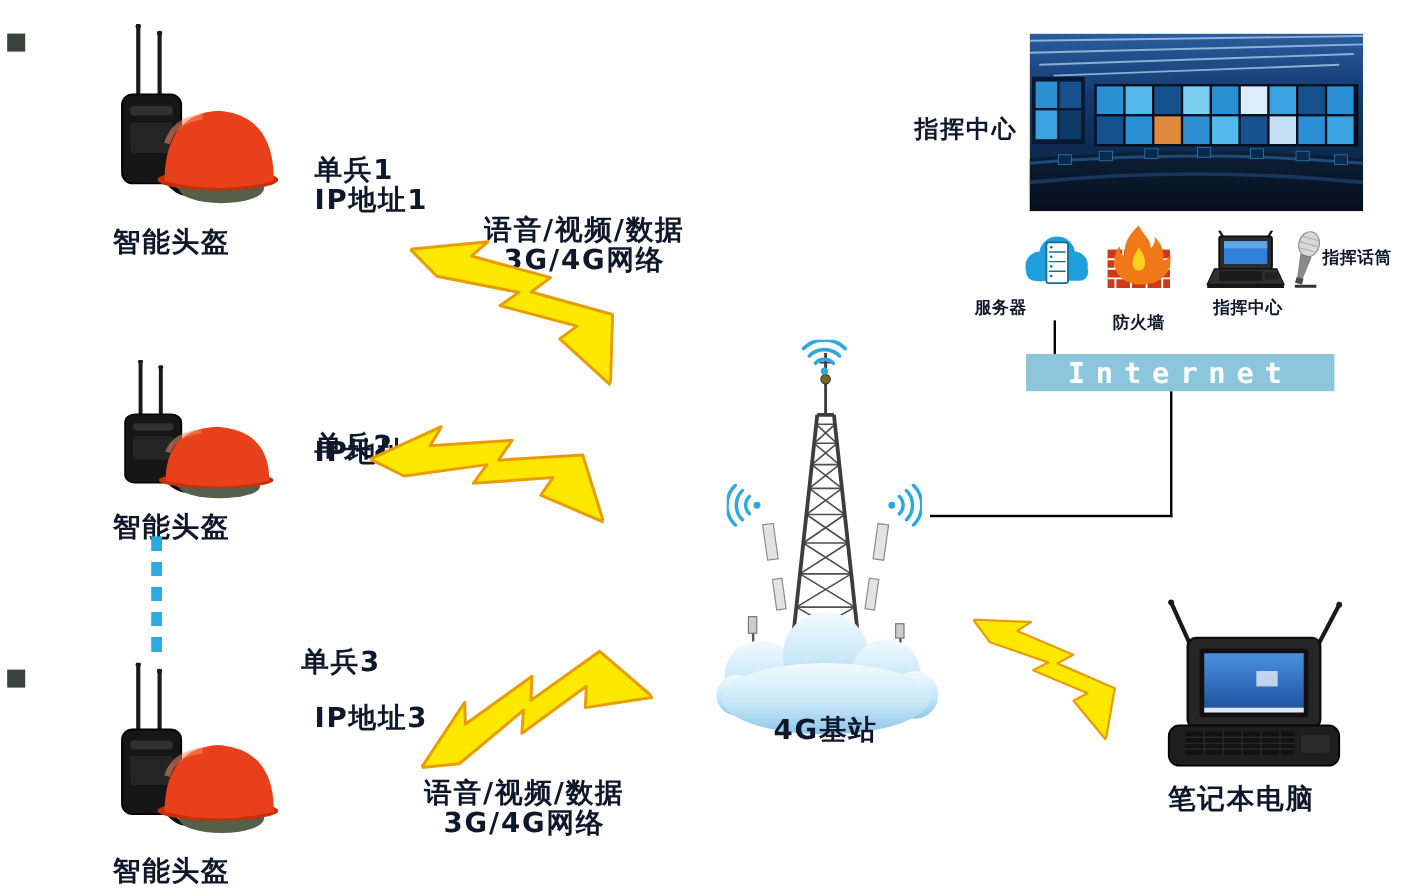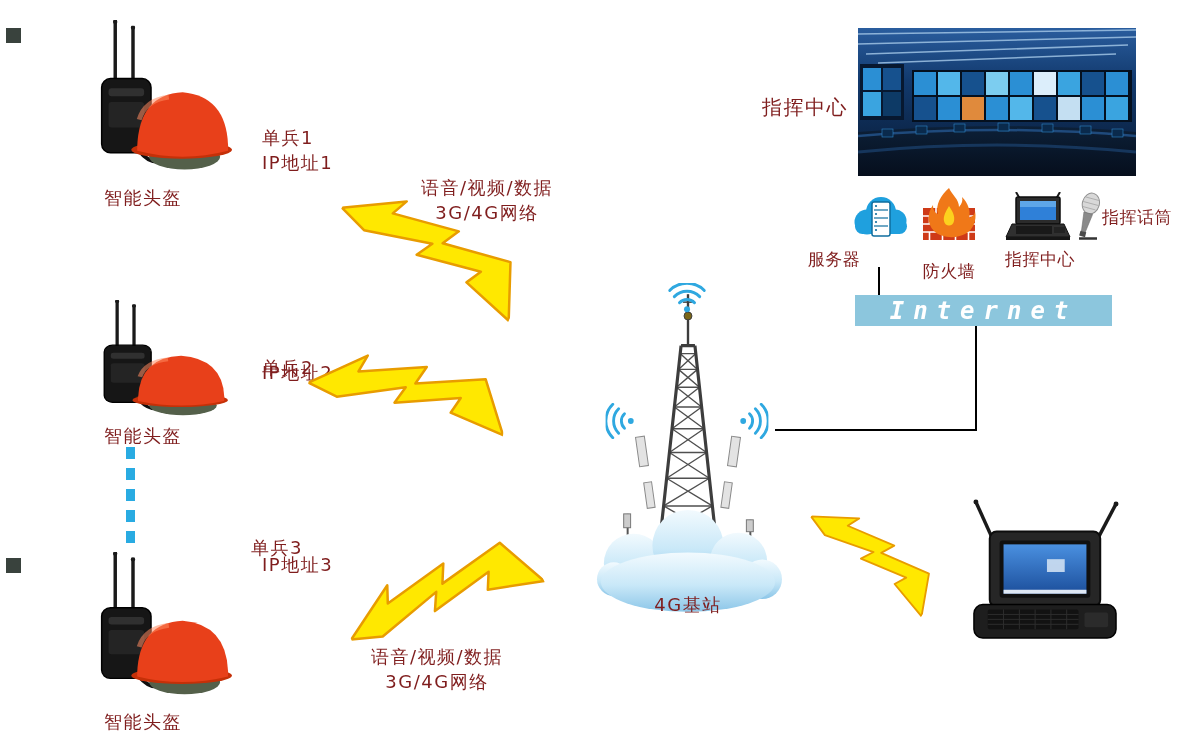--- a/index.html
+++ b/index.html
@@ -1,23 +1,23 @@
 <!DOCTYPE html>
 <html><head>
 <meta charset="utf-8">
 <style>
   *{margin:0;padding:0;box-sizing:border-box}
   html,body{background:#fff}
   body{font-family:"DejaVu Sans","Liberation Sans",sans-serif}
   .canvas{position:relative;width:1185px;height:744px;background:#ffffff;overflow:hidden}
   .abs{position:absolute}
-  .lbl{position:absolute;color:#7f1d1d;font-weight:normal;white-space:nowrap}
+  .lbl{position:absolute;color:#0f172a;font-weight:bold;white-space:nowrap}
   .fs20{font-size:20px;letter-spacing:1.5px}
-  .fs19{font-size:18px;letter-spacing:1.5px}
-  .fs17{font-size:17px;letter-spacing:.5px}
+  .fs19{font-size:23px;letter-spacing:1.5px}
+  .fs17{font-size:14px;letter-spacing:.5px}
   .center{text-align:center}
   .line{position:absolute;background:#000}
   .bolt{transform-origin:0 0}
   .artifact{position:absolute;width:15px;height:15px;background:#39423d}
   .dashline{position:absolute;width:9px;background-image:repeating-linear-gradient(180deg,#29ABE2 0 12px,transparent 12px 21px)}
   .internet-bar{position:absolute;display:flex;align-items:center;justify-content:center;
     font-family:"DejaVu Sans Mono","Liberation Mono",monospace;font-weight:bold;font-size:24px;letter-spacing:9px}
   .wifi-l{transform:rotate(-90deg)}
   .wifi-r{transform:rotate(90deg)}
 </style>
@@ -76,21 +76,21 @@
     </svg>
   <div class="lbl fs19 center" style="left:93px;top:710px;width:100px">智能头盔</div>
 
   <div class="lbl fs19" style="left:262px;top:126px">单兵1</div>
   <div class="lbl fs19" style="left:262px;top:151px">IP地址1</div>
 
   <div class="lbl fs19" style="left:262px;top:356px">单兵2</div>
   <div class="lbl fs19" style="left:262px;top:361px">IP地址2</div>
 
   <div class="lbl fs19" style="left:251px;top:536px">单兵3</div>
-  <div class="lbl fs19" style="left:262px;top:553px">IP地址3</div>
+  <div class="lbl fs19" style="left:262px;top:583px">IP地址3</div>
 
   <div class="lbl fs19 center" style="left:398px;top:176px;width:178px">语音/视频/数据</div>
   <div class="lbl fs19 center" style="left:398px;top:201px;width:178px">3G/4G网络</div>
 
   <div class="lbl fs19 center" style="left:348px;top:645px;width:178px">语音/视频/数据</div>
   <div class="lbl fs19 center" style="left:348px;top:670px;width:178px">3G/4G网络</div>
 
   <svg class="abs bolt" style="left:360px;top:172px;width:200px;height:70px;transform:rotate(27deg)" viewBox="0 0 200 70" preserveAspectRatio="none">
       <use href="#sym-bolt"></use>
     </svg>
@@ -290,21 +290,21 @@
           <line x1="8" y1="11" x2="24" y2="11"></line>
           <line x1="9" y1="16" x2="22" y2="16"></line>
       </g>
       <polygon points="11.5,21 20.5,21 18,40 14,40" fill="#8a8a8a" stroke="#666" stroke-width="0.5"></polygon>
       <rect x="13" y="40" width="6" height="5" fill="#4a4a4a"></rect>
     </g>
     <line x1="8" y1="46.5" x2="26" y2="46.5" stroke="#333" stroke-width="2.5"></line>
   </svg>
   <div class="lbl fs17" style="left:1102px;top:206px">指挥话筒</div>
 
-  <div class="internet-bar" style="left: 855px; top: 295px; width: 257px; height: 31px; background-color: rgb(140, 198, 221); color: rgb(255, 255, 255); font-style: italic;">Internet</div>
+  <div class="internet-bar" style="left: 855px; top: 295px; width: 257px; height: 31px; background-color: rgb(140, 198, 221); color: rgb(255, 255, 255);">Internet</div>
 
   <svg class="abs" style="left:960px;top:498px;width:168px;height:148px" viewBox="0 0 170 150">
     <defs>
       <linearGradient id="screenG" x1="0" y1="0" x2="0" y2="1">
         <stop offset="0" stop-color="#4a90e0"></stop>
           <stop offset="1" stop-color="#1c4f9c"></stop>
       </linearGradient>
     </defs>
     <line x1="34" y1="44" x2="16" y2="4" stroke="#1a1a1a" stroke-width="3.5"></line>
     <line x1="138" y1="44" x2="158" y2="6" stroke="#1a1a1a" stroke-width="3.5"></line>
@@ -322,14 +322,15 @@
         <line x1="28" y1="123" x2="120" y2="123"></line>
         <line x1="28" y1="128" x2="120" y2="128"></line>
       <line x1="44" y1="113" x2="44" y2="133"></line>
         <line x1="60" y1="113" x2="60" y2="133"></line>
         <line x1="76" y1="113" x2="76" y2="133"></line>
         <line x1="92" y1="113" x2="92" y2="133"></line>
         <line x1="108" y1="113" x2="108" y2="133"></line>
     </g>
     <rect x="126" y="116" width="24" height="15" rx="2" fill="#2b2b2b"></rect>
   </svg>
+  <div class="lbl fs19 center" style="left:962px;top:650px;width:145px">笔记本电脑</div>
 
 </div>
 
 </body></html>

